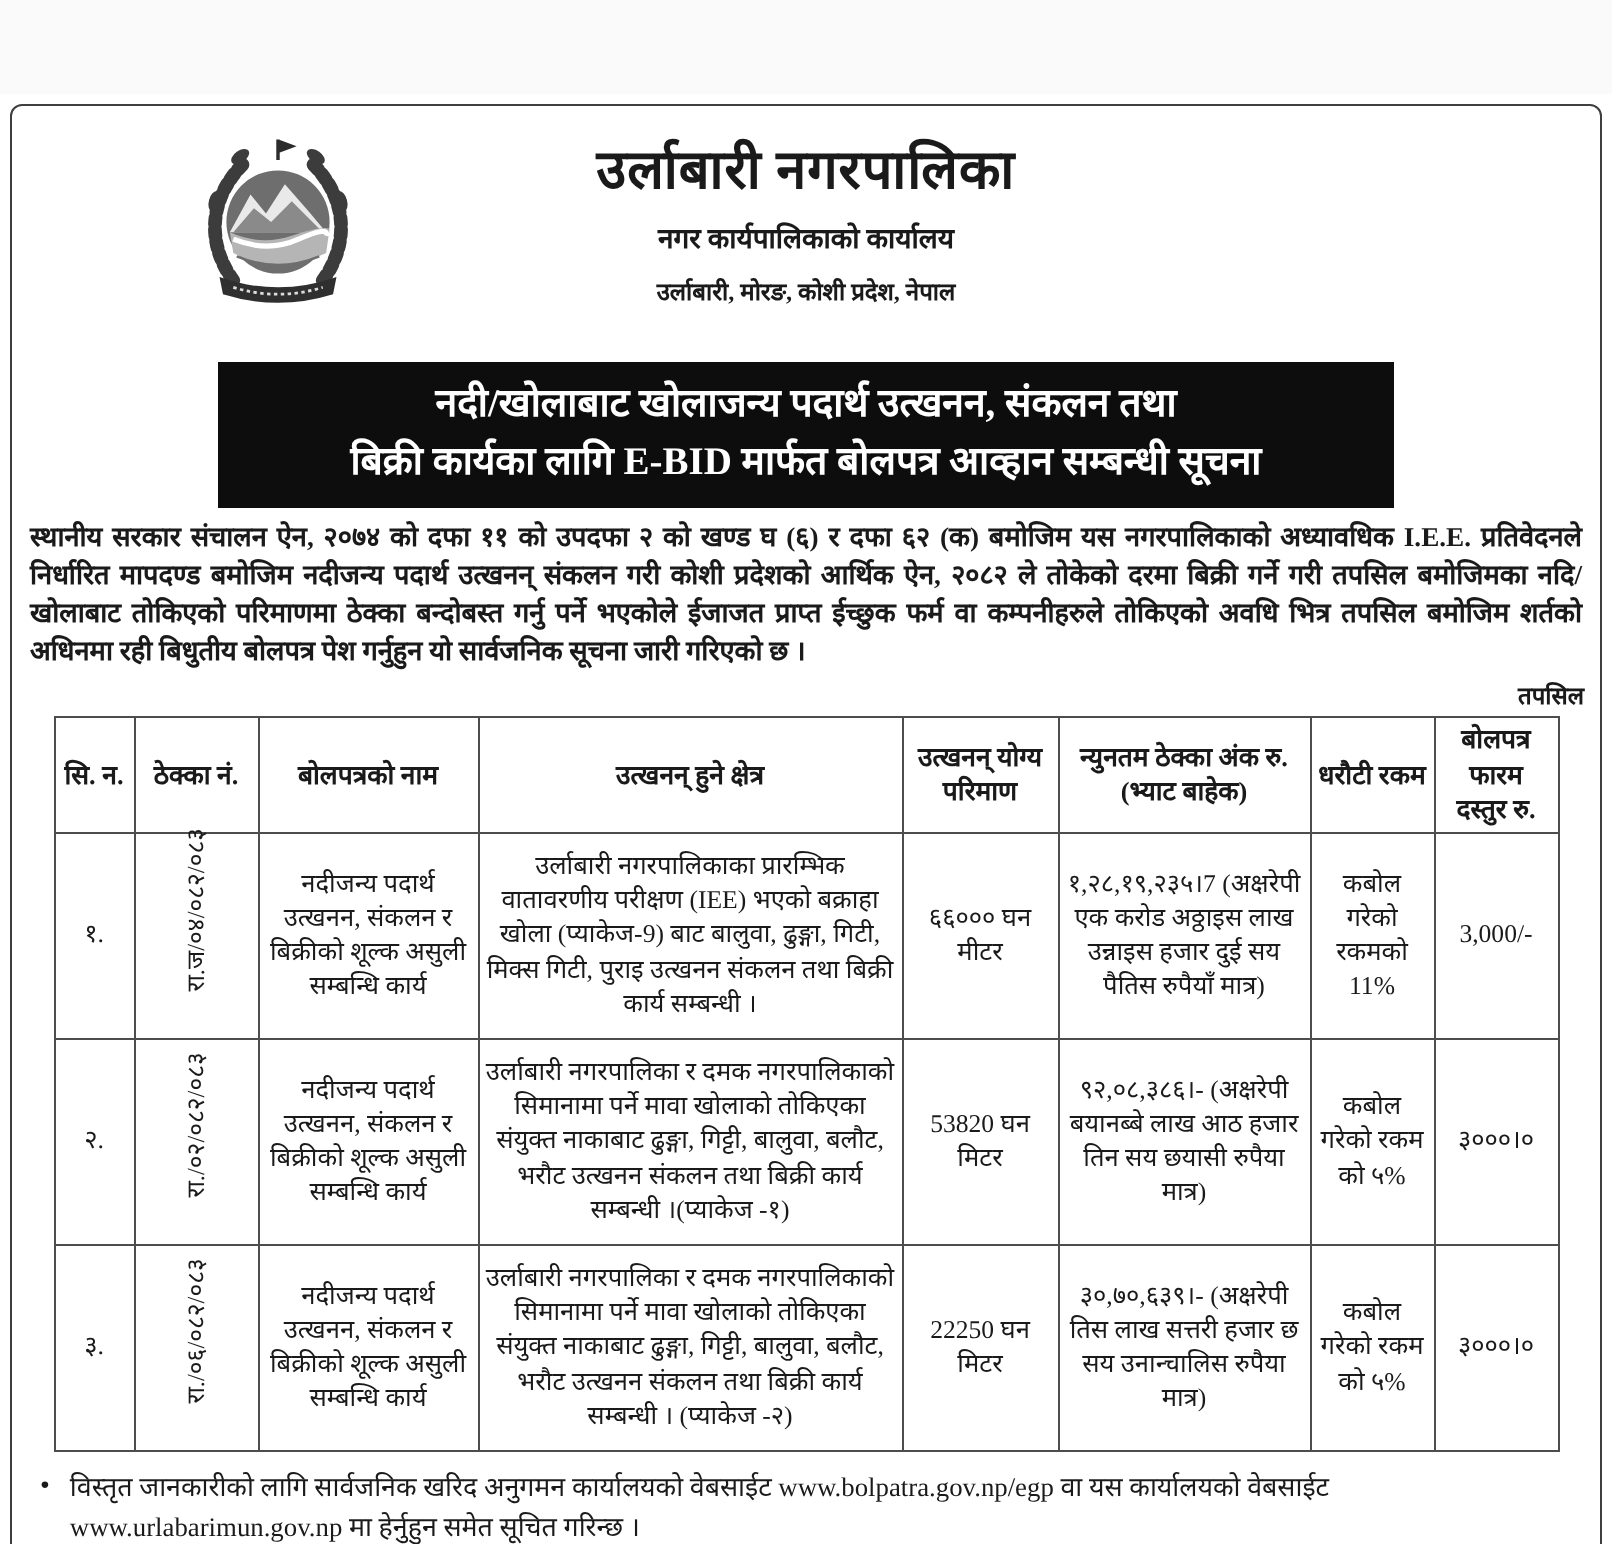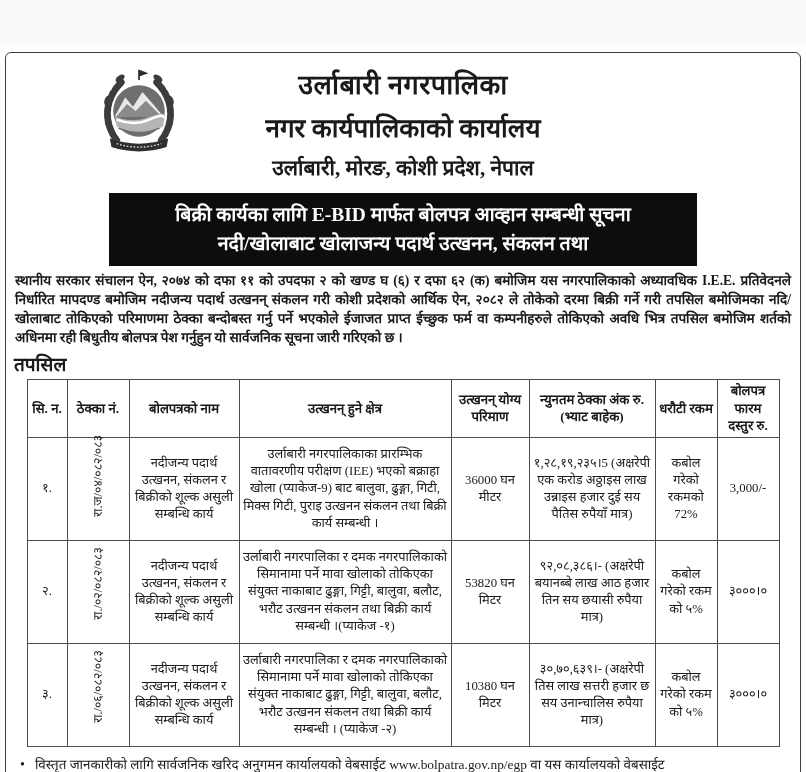--- a/index.html
+++ b/index.html
@@ -24,40 +24,40 @@
     overflow: hidden;
     background: #fff;
   }
   
   .header { position: relative; text-align: center; min-height: 106px; }
   .logo {
     position: absolute; left: 82px; top: 2px;
     width: 86px; height: 92px;
   }
   .h-muni   { font-size: 27px; font-weight: bold; letter-spacing: .5px; padding-top: 2px; }
-  .h-office { font-size: 26px; font-weight: bold; margin-top: 7px; }
-  .h-addr   { font-size: 21px; font-weight: bold; margin-top: 8px; }
+  .h-office { font-size: 14px; font-weight: bold; margin-top: 7px; }
+  .h-addr   { font-size: 12px; font-weight: bold; margin-top: 8px; }
   
   .banner {
     width: 588px; margin: 12px auto 0 auto;
     background: #0d0d0d; color: #ffffff;
     text-align: center; font-weight: bold;
     font-size: 19.5px; line-height: 1.5;
     padding: 7px 6px;
   }
   .pub-date {
     text-align: center; font-weight: bold;
     font-size: 14.5px; margin-top: 7px;
   }
   
   .intro {
     font-size: 13.6px; line-height: 1.42;
     text-align: justify; margin-top: 5px; padding: 0 1px; font-weight: bold;
   }
-  .tbl-title { text-align: left; font-weight: bold; font-size: 19px; margin: 3px 0 2px 0; }
+  .tbl-title { text-align: right; font-weight: bold; font-size: 12px; margin: 3px 0 2px 0; }
   
   table {
     width: 752px; margin: 0 auto;
     border-collapse: collapse; table-layout: fixed;
   }
   th, td {
     border: 1.4px solid #4d4d4d;
     text-align: center; vertical-align: middle;
     font-size: 12.8px; line-height: 1.35;
     padding: 2px 3px;
@@ -118,22 +118,22 @@
           <path d="M16,84 Q50,96 84,84 L82,94 Q50,104 18,94 Z" fill="#2f2f2f"></path>
           <path d="M24,90 Q50,98 76,90" stroke="#dcdcdc" stroke-width="1.6" fill="none" stroke-dasharray="2 2"></path>
         </svg>
       </div>
       <div class="h-muni">उर्लाबारी नगरपालिका</div>
       <div class="h-office">नगर कार्यपालिकाको कार्यालय</div>
       <div class="h-addr">उर्लाबारी, मोरङ, कोशी प्रदेश, नेपाल</div>
     </div>
 
     <div class="banner">
+      <div>नदी/खोलाबाट खोलाजन्य पदार्थ उत्खनन, संकलन तथा</div>
       <div>बिक्री कार्यका लागि E-BID मार्फत बोलपत्र आव्हान सम्बन्धी सूचना</div>
-      <div>नदी/खोलाबाट खोलाजन्य पदार्थ उत्खनन, संकलन तथा</div>
     </div>
 
 
     <div class="intro">स्थानीय सरकार संचालन ऐन, २०७४ को दफा ११ को उपदफा २ को खण्ड घ (६) र दफा ६२ (क) बमोजिम यस नगरपालिकाको अध्यावधिक I.E.E. प्रतिवेदनले निर्धारित मापदण्ड बमोजिम नदीजन्य पदार्थ उत्खनन् संकलन गरी कोशी प्रदेशको आर्थिक ऐन, २०८२ ले तोकेको दरमा बिक्री गर्ने गरी तपसिल बमोजिमका नदि/खोलाबाट तोकिएको परिमाणमा ठेक्का बन्दोबस्त गर्नु पर्ने भएकोले ईजाजत प्राप्त ईच्छुक फर्म वा कम्पनीहरुले तोकिएको अवधि भित्र तपसिल बमोजिम शर्तको अधिनमा रही बिधुतीय बोलपत्र पेश गर्नुहुन यो सार्वजनिक सूचना जारी गरिएको छ ।</div>
 
     <div class="tbl-title">तपसिल</div>
     <table>
       <colgroup>
         <col style="width:40px">
           <col style="width:62px">
@@ -157,23 +157,23 @@
         </tr>
       </thead>
       <tbody>
         <tr class="data-row">
           <td>१.</td>
           <td class="contract">
               <div>रा.ज/०४/०८२/०८३</div>
             </td>
           <td>नदीजन्य पदार्थ उत्खनन, संकलन र बिक्रीको शूल्क असुली सम्बन्धि कार्य</td>
           <td>उर्लाबारी नगरपालिकाका प्रारम्भिक वातावरणीय परीक्षण (IEE) भएको बक्राहा खोला (प्याकेज-9) बाट बालुवा, ढुङ्गा, गिटी, मिक्स गिटी, पुराइ उत्खनन संकलन तथा बिक्री कार्य सम्बन्धी ।</td>
-          <td>36000 घन मीटर</td>
-          <td>१,२८,१९,२३५।5 (अक्षरेपी एक करोड अठ्ठाइस लाख उन्नाइस हजार दुई सय पैतिस रुपैयाँ मात्र)</td>
-          <td>कबोल गरेको रकमको 72%</td>
+          <td>६६००० घन मीटर</td>
+          <td>१,२८,१९,२३५।7 (अक्षरेपी एक करोड अठ्ठाइस लाख उन्नाइस हजार दुई सय पैतिस रुपैयाँ मात्र)</td>
+          <td>कबोल गरेको रकमको 11%</td>
           <td>3,000/-</td>
         </tr>
         <tr class="data-row">
           <td>२.</td>
           <td class="contract">
               <div>रा./०२/०८२/०८३</div>
             </td>
           <td>नदीजन्य पदार्थ उत्खनन, संकलन र बिक्रीको शूल्क असुली सम्बन्धि कार्य</td>
           <td>उर्लाबारी नगरपालिका र दमक नगरपालिकाको सिमानामा पर्ने मावा खोलाको तोकिएका संयुक्त नाकाबाट ढुङ्गा, गिट्टी, बालुवा, बलौट, भरौट उत्खनन संकलन तथा बिक्री कार्य सम्बन्धी ।(प्याकेज -१)</td>
           <td>53820 घन मिटर</td>
@@ -181,21 +181,21 @@
           <td>कबोल गरेको रकम को ५%</td>
           <td>३०००।०</td>
         </tr>
         <tr class="data-row">
           <td>३.</td>
           <td class="contract">
               <div>रा./०६/०८२/०८३</div>
             </td>
           <td>नदीजन्य पदार्थ उत्खनन, संकलन र बिक्रीको शूल्क असुली सम्बन्धि कार्य</td>
           <td>उर्लाबारी नगरपालिका र दमक नगरपालिकाको सिमानामा पर्ने मावा खोलाको तोकिएका संयुक्त नाकाबाट ढुङ्गा, गिट्टी, बालुवा, बलौट, भरौट उत्खनन संकलन तथा बिक्री कार्य सम्बन्धी । (प्याकेज -२)</td>
-          <td>10380 घन मिटर</td>
+          <td>22250 घन मिटर</td>
           <td>३०,७०,६३९।- (अक्षरेपी तिस लाख सत्तरी हजार छ सय उनान्चालिस रुपैया मात्र)</td>
           <td>कबोल गरेको रकम को ५%</td>
           <td>३०००।०</td>
         </tr>
       </tbody>
     </table>
 
     <div class="footnote">
       <span class="bullet">•</span>
       <span>विस्तृत जानकारीको लागि सार्वजनिक खरिद अनुगमन कार्यालयको वेबसाईट www.bolpatra.gov.np/egp वा यस कार्यालयको वेबसाईट www.urlabarimun.gov.np मा हेर्नुहुन समेत सूचित गरिन्छ ।</span>

